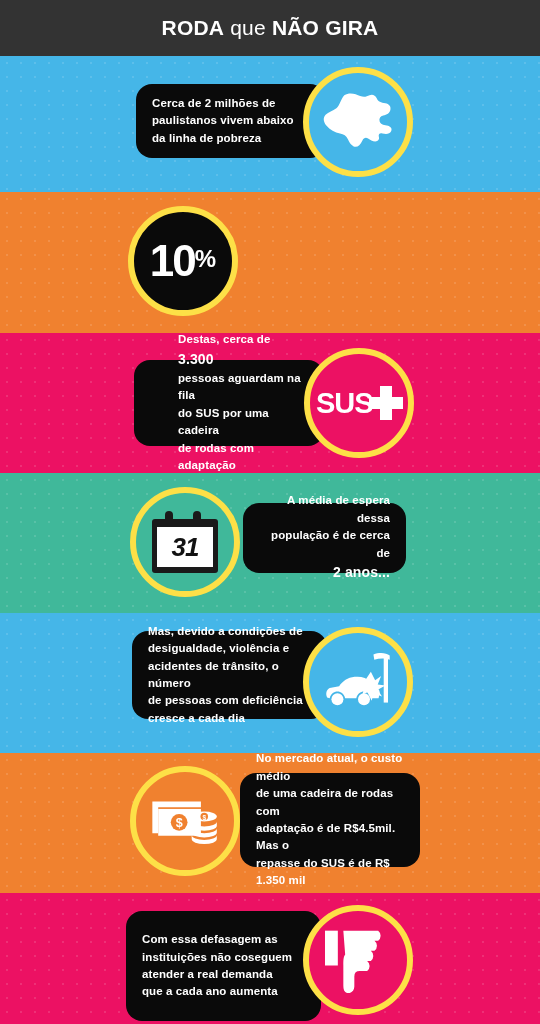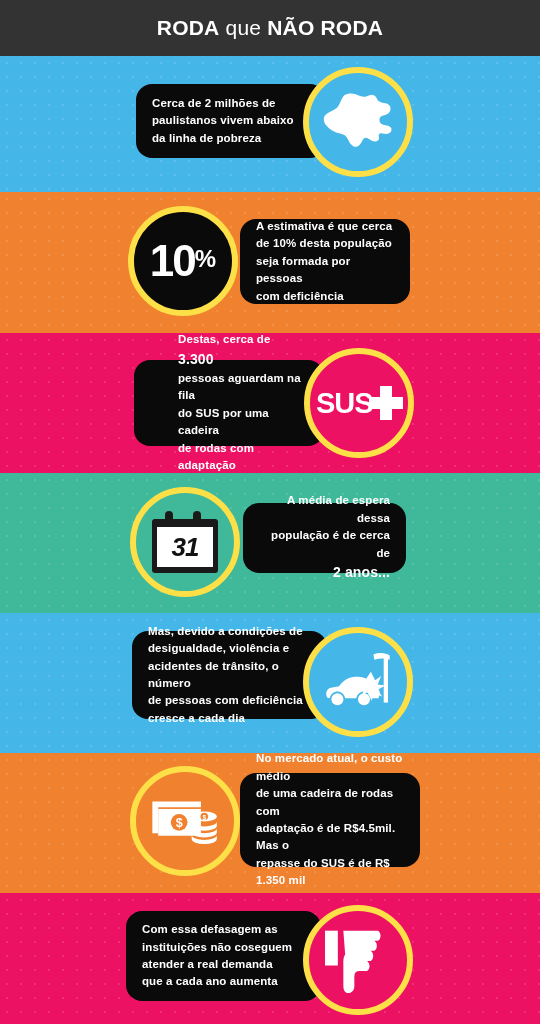--- a/index.html
+++ b/index.html
@@ -107,21 +107,21 @@
   #band-5{height:140px;flex:0 0 140px;background:#45b6e8;}
   #band-5 .circle{left:303px;top:14px;}
   #band-5 .bubble{left:132px;top:18px;width:195px;height:88px;}
 
   #band-6{height:140px;flex:0 0 140px;background:#f0812f;}
   #band-6 .circle{left:130px;top:13px;}
   #band-6 .bubble{left:240px;top:20px;width:180px;height:94px;}
 
   #band-7{height:131px;flex:0 0 131px;background:#ec1163;}
   #band-7 .circle{left:303px;top:12px;}
-  #band-7 .bubble{left:126px;top:18px;width:195px;height:90px;}
+  #band-7 .bubble{left:126px;top:18px;width:195px;height:110px;}
 
   
   .pct{
     color:#ffffff;font-weight:bold;line-height:1;
     display:flex;align-items:flex-end;justify-content:center;
   }
   .pct .num{font-size:44px;letter-spacing:-2px;}
   .pct .sym{font-size:24px;margin-left:0px;position:relative;top:-2px;}
 
   
@@ -158,21 +158,21 @@
   .cal .page span{
     color:#121212;font-size:26px;font-weight:bold;line-height:1;letter-spacing:-1px;
   }
 </style>
 </head>
 <body>
 
 <div id="infographic">
 
   <div class="header">
-    <div class="title"><b>RODA</b><span> que </span><b>NÃO RODA</b></div>
+    <div class="title"><b>RODA</b><span> que </span><b>NÃO GIRA</b></div>
   </div>
 
   <div class="band" id="band-1">
     <span class="dots"></span>
     <div class="row">
       <div class="bubble">
         <p>Cerca de 2 milhões de
 paulistanos vivem abaixo
 da linha de pobreza</p>
       </div>
@@ -193,26 +193,20 @@
 
   <div class="band" id="band-2">
     <span class="dots"></span>
     <div class="row">
       <div class="circle" style="background:#0a0a0a;">
         <span class="glyph pct">
           <span class="num">10</span>
             <span class="sym">%</span>
         </span>
       </div>
-      <div class="bubble">
-        <p>A estimativa é que cerca
-de 10% desta população
-seja formada por pessoas
-com deficiência</p>
-      </div>
     </div>
   </div>
 
   <div class="band" id="band-3">
     <span class="dots"></span>
     <div class="row">
       <div class="bubble">
         <p><span>Destas, cerca de </span><span class="big">3.300</span><span>
 pessoas aguardam na fila
 do SUS por uma cadeira

